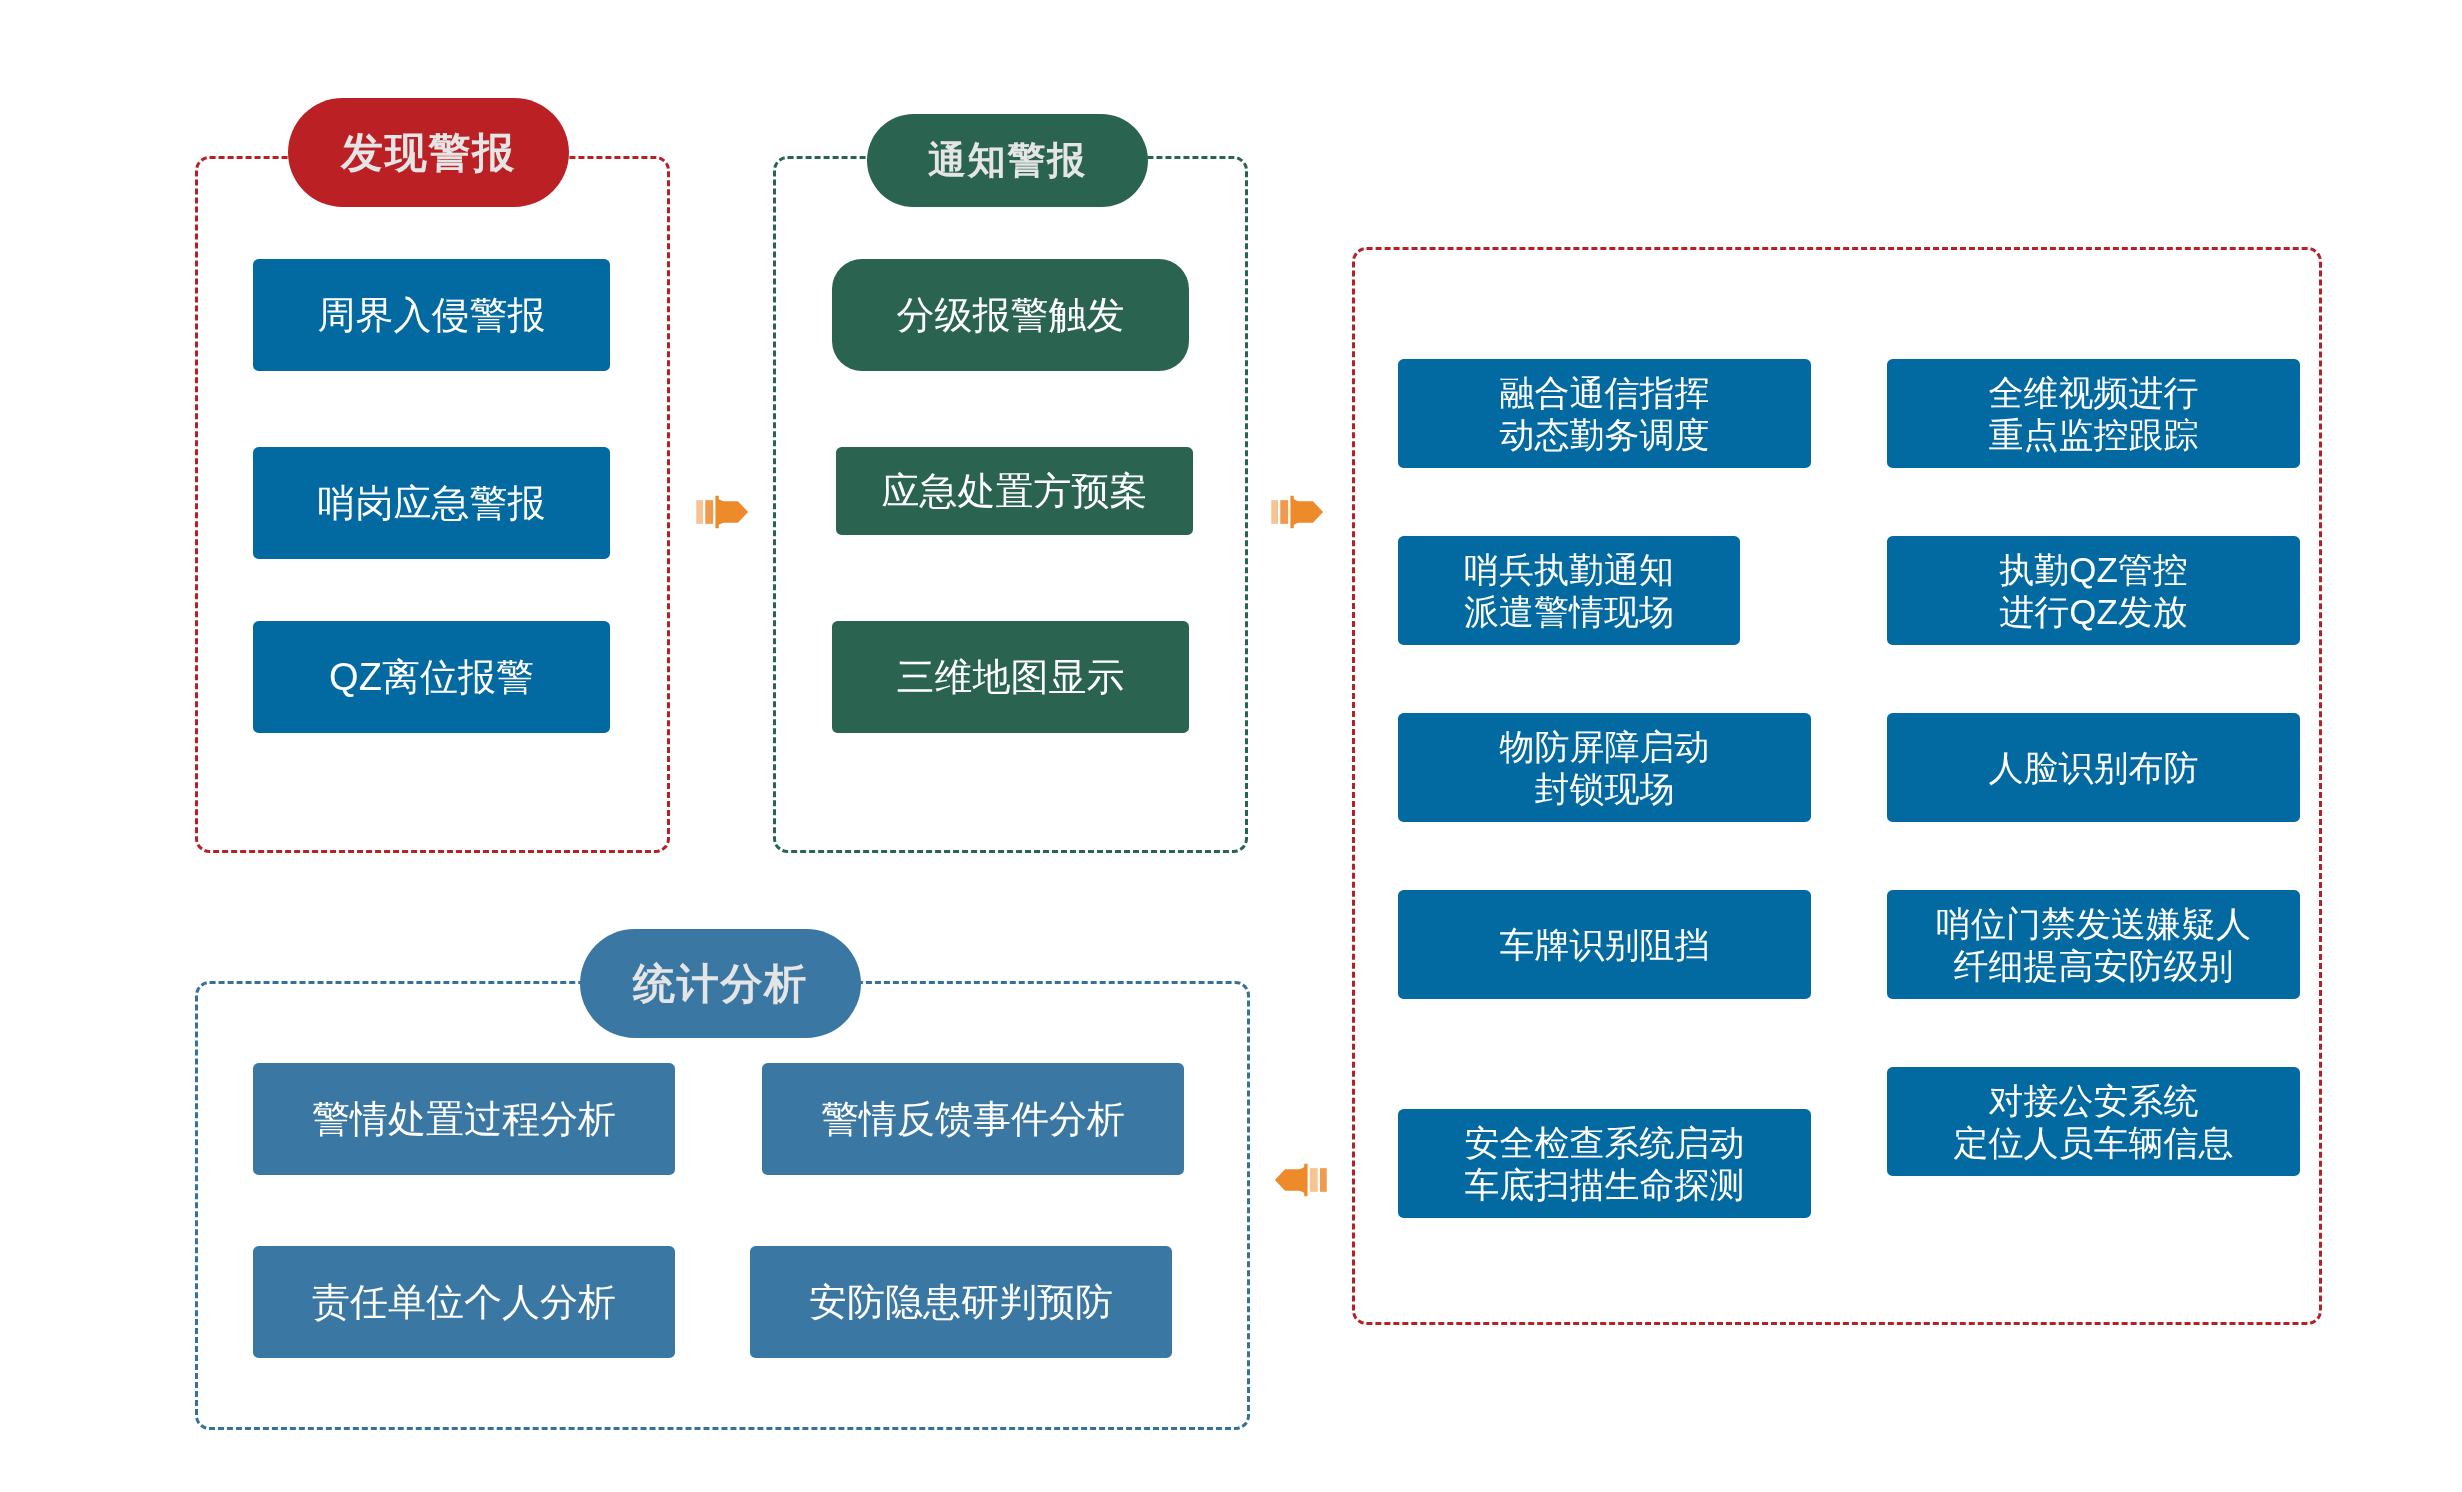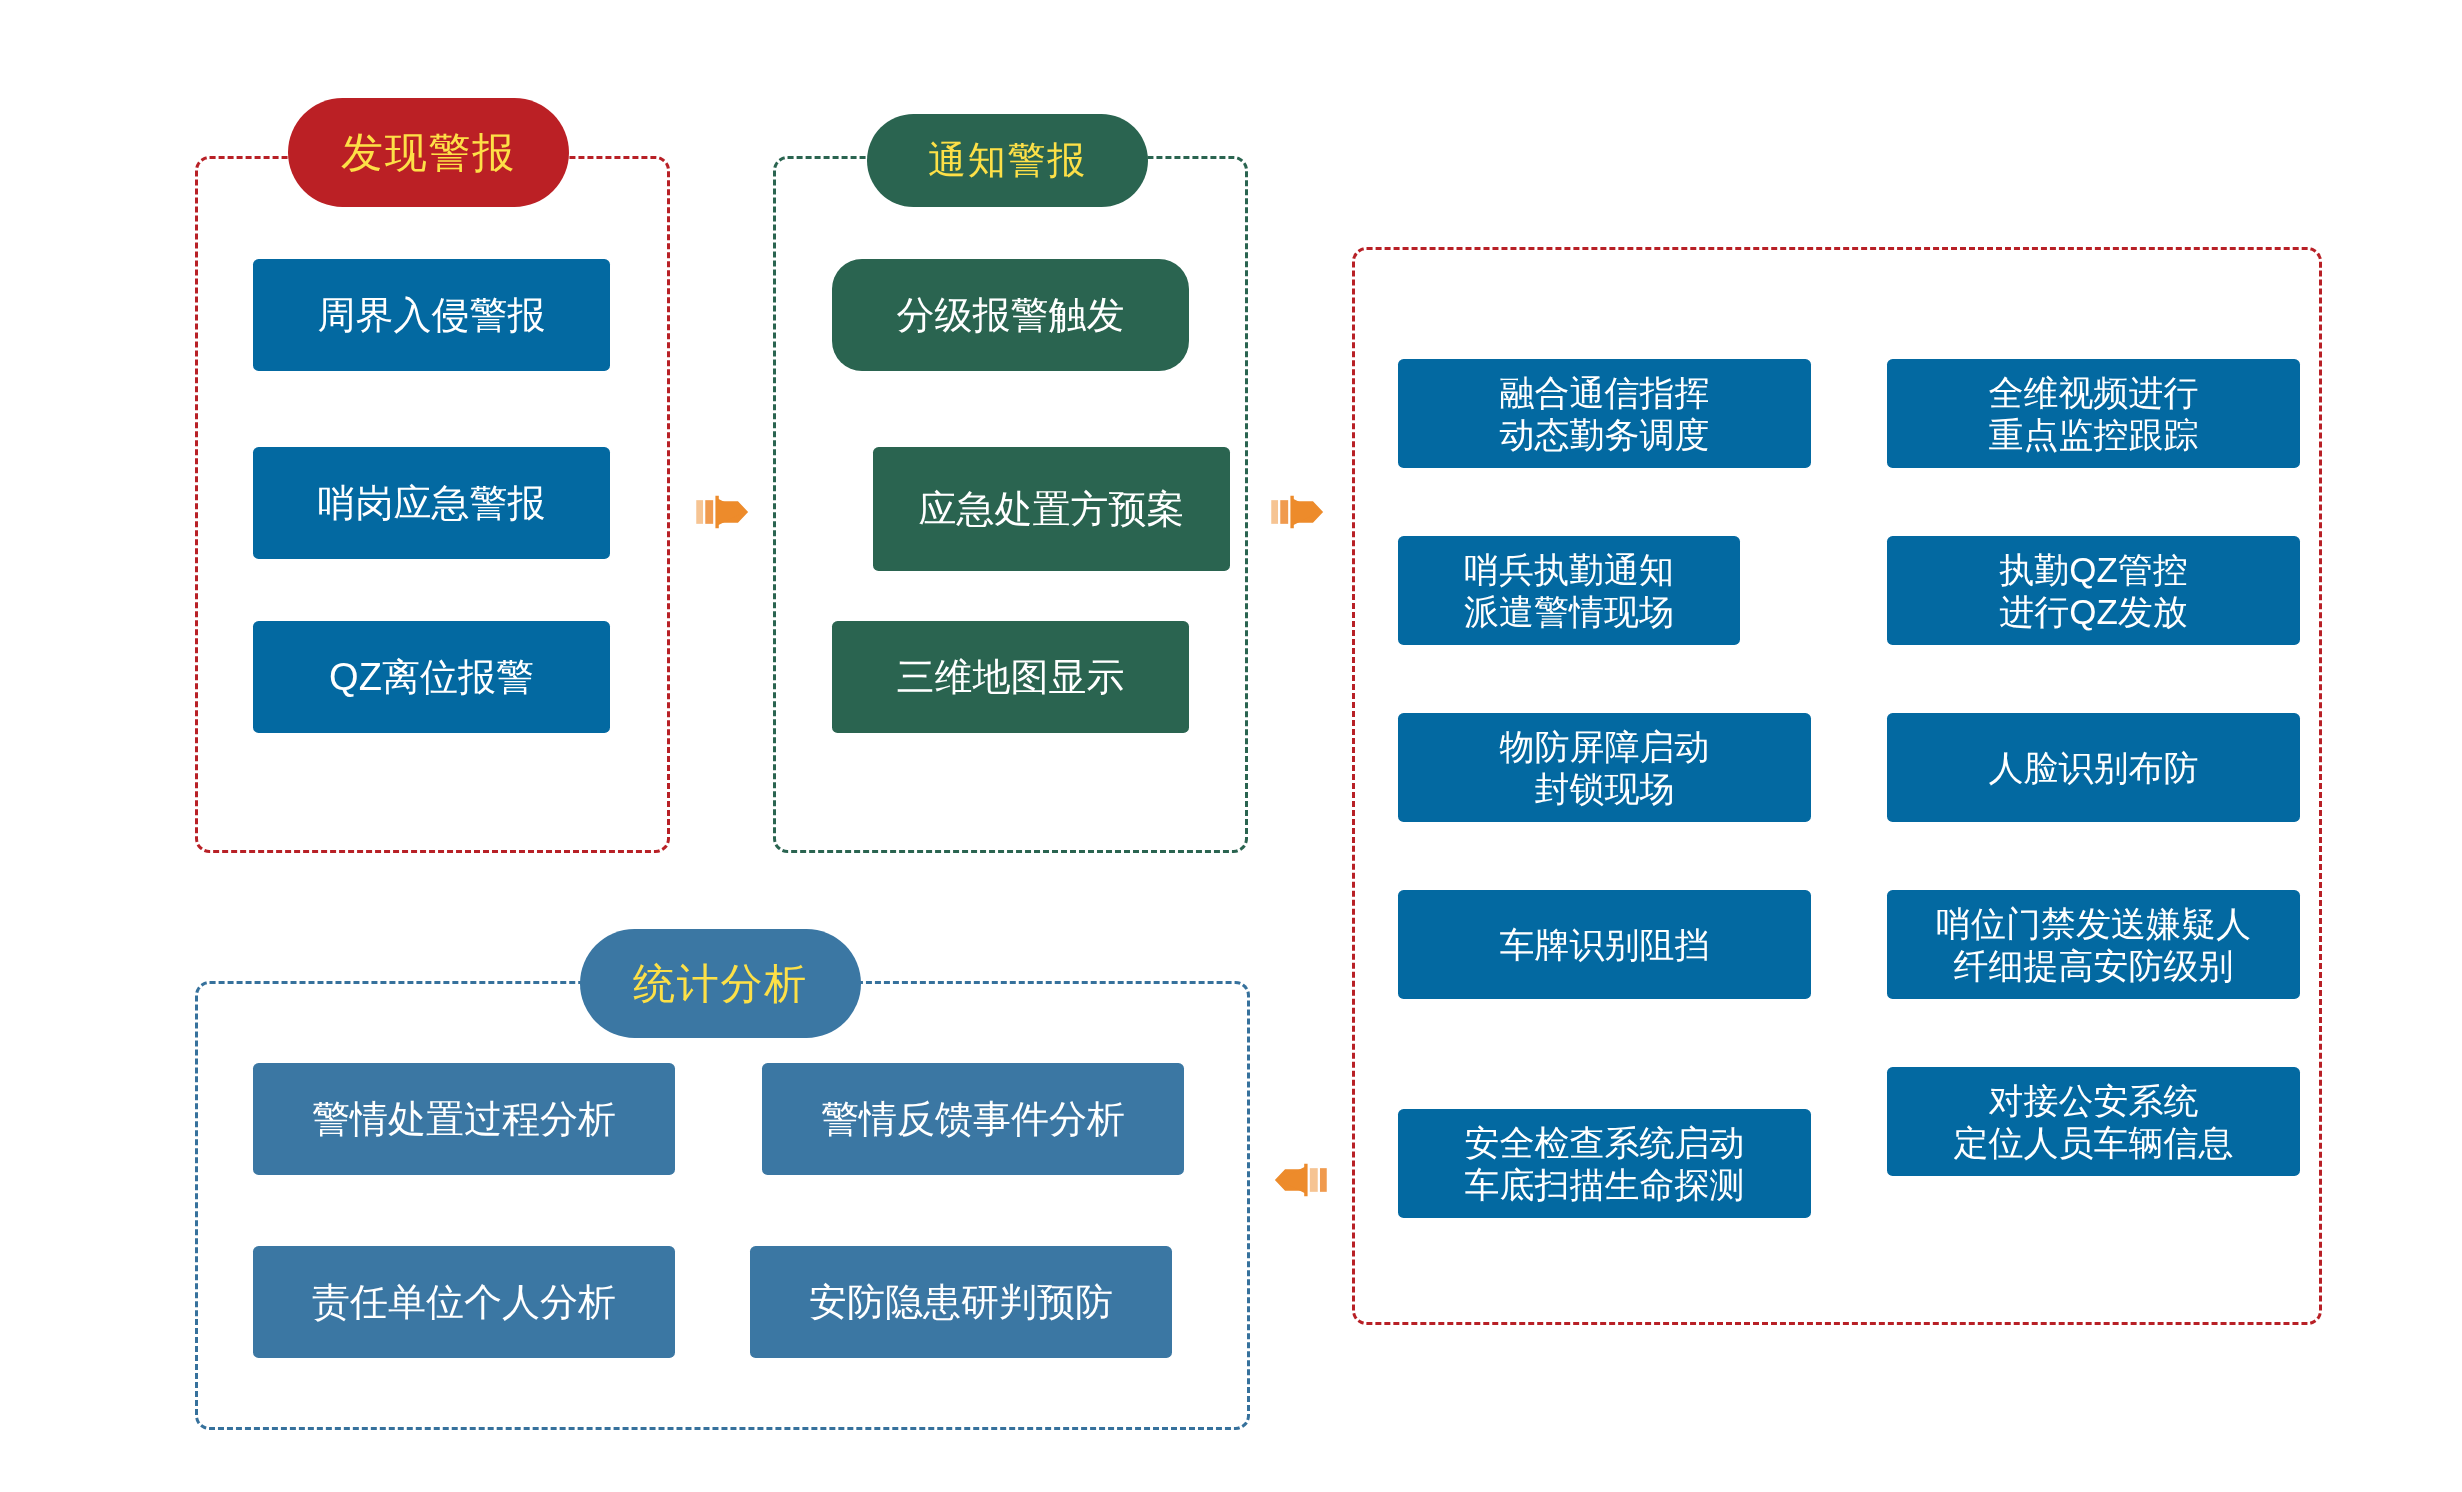--- a/index.html
+++ b/index.html
@@ -35,22 +35,22 @@
   .panel.green { border-color: #2a6450; }
   .panel.blue  { border-color: #36719c; }
 
   
   .pill {
     position: absolute;
     display: flex;
     align-items: center;
     justify-content: center;
     border-radius: 562px;
-    color: #fde047;
-    font-weight: normal;
+    color: #e5e5e5;
+    font-weight: bold;
     letter-spacing: 1.7px;
     white-space: nowrap;
     z-index: 5;
   }
   .pill.red   { background: #bb2025; }
   .pill.green { background: #2a6450; }
   .pill.blue  { background: #3b77a3; }
 
   
   .box {
@@ -98,21 +98,21 @@
   </div>
 
   <div class="panel green" style="left:773px; top:156px; width:475px; height:697px;"></div>
 
   <div class="pill green" style="left:867px; top:114px; width:281px; height:93px; font-size:38px;">通知警报</div>
 
   <div class="box green" style="left:832px; top:259px; width:357px; height:112px; font-size:38px;border-radius:30px;">
     <span class="ln">分级报警触发</span>
   </div>
 
-  <div class="box green" style="left:873px; top:447px; width:357px; height:124px; font-size:38px;justify-content:center;">
+  <div class="box green" style="left:836px; top:447px; width:357px; height:88px; font-size:38px;justify-content:center;">
     <span class="ln">应急处置方预案</span>
   </div>
 
   <div class="box green" style="left:832px; top:621px; width:357px; height:112px; font-size:38px;">
     <span class="ln">三维地图显示</span>
   </div>
 
   <div class="panel red" style="left:1352px; top:247px; width:970px; height:1078px;"></div>
 
 

